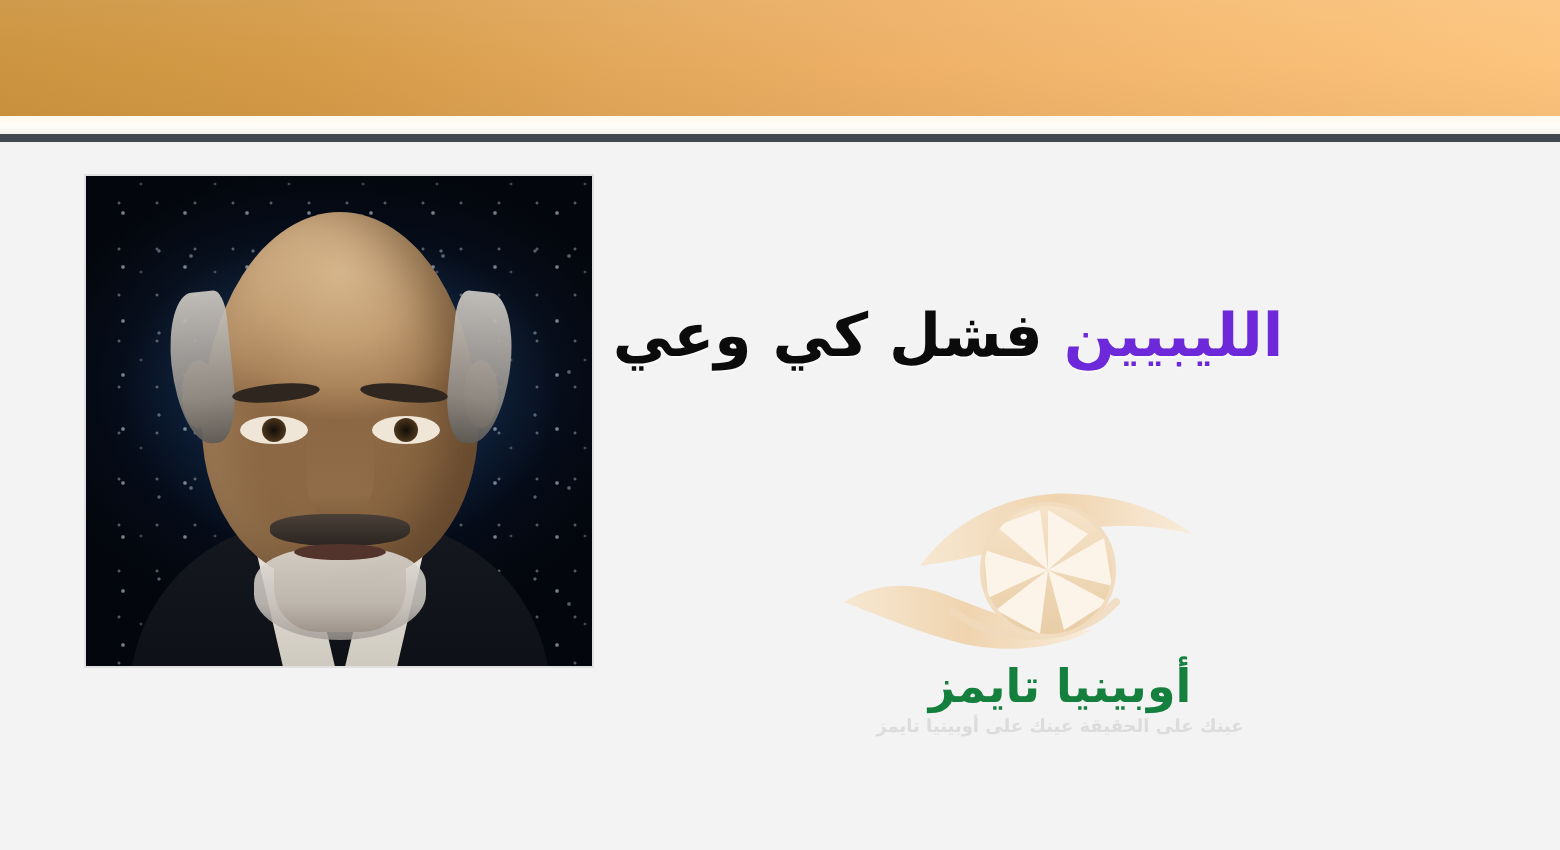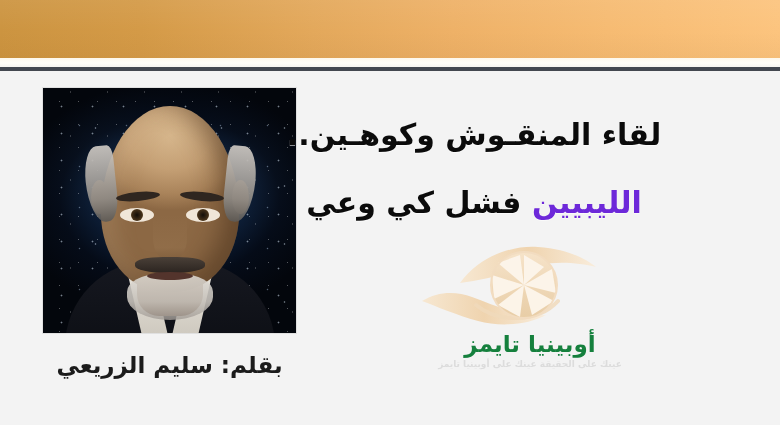--- a/index.html
+++ b/index.html
@@ -354,24 +354,22 @@
       <div class="eye-r">
           <span class="iris"></span>
         </div>
       <div class="nose"></div>
       <div class="beard"></div>
       <div class="mustache"></div>
       <div class="mouth"></div>
     </div>
   </div>
 
-  <div class="byline">بقلم: سليم الزريعي</div>
 
   <div class="headline-block">
-    <div class="headline-line line1">لقاء المنقـوش وكوهـين..</div>
     <div class="headline-line line2">
       <span class="hl-red">الليبيين</span><span> </span><span class="hl-black">فشل كي وعي</span>
     </div>
   </div>
 
   <div class="watermark">
     <svg class="wm-mark" viewBox="0 0 300 92" aria-hidden="true">
       <defs>
         <linearGradient id="lashGrad" x1="0" y1="0" x2="1" y2="0">
           <stop offset="0%" stop-color="#f7e7d0"></stop>

